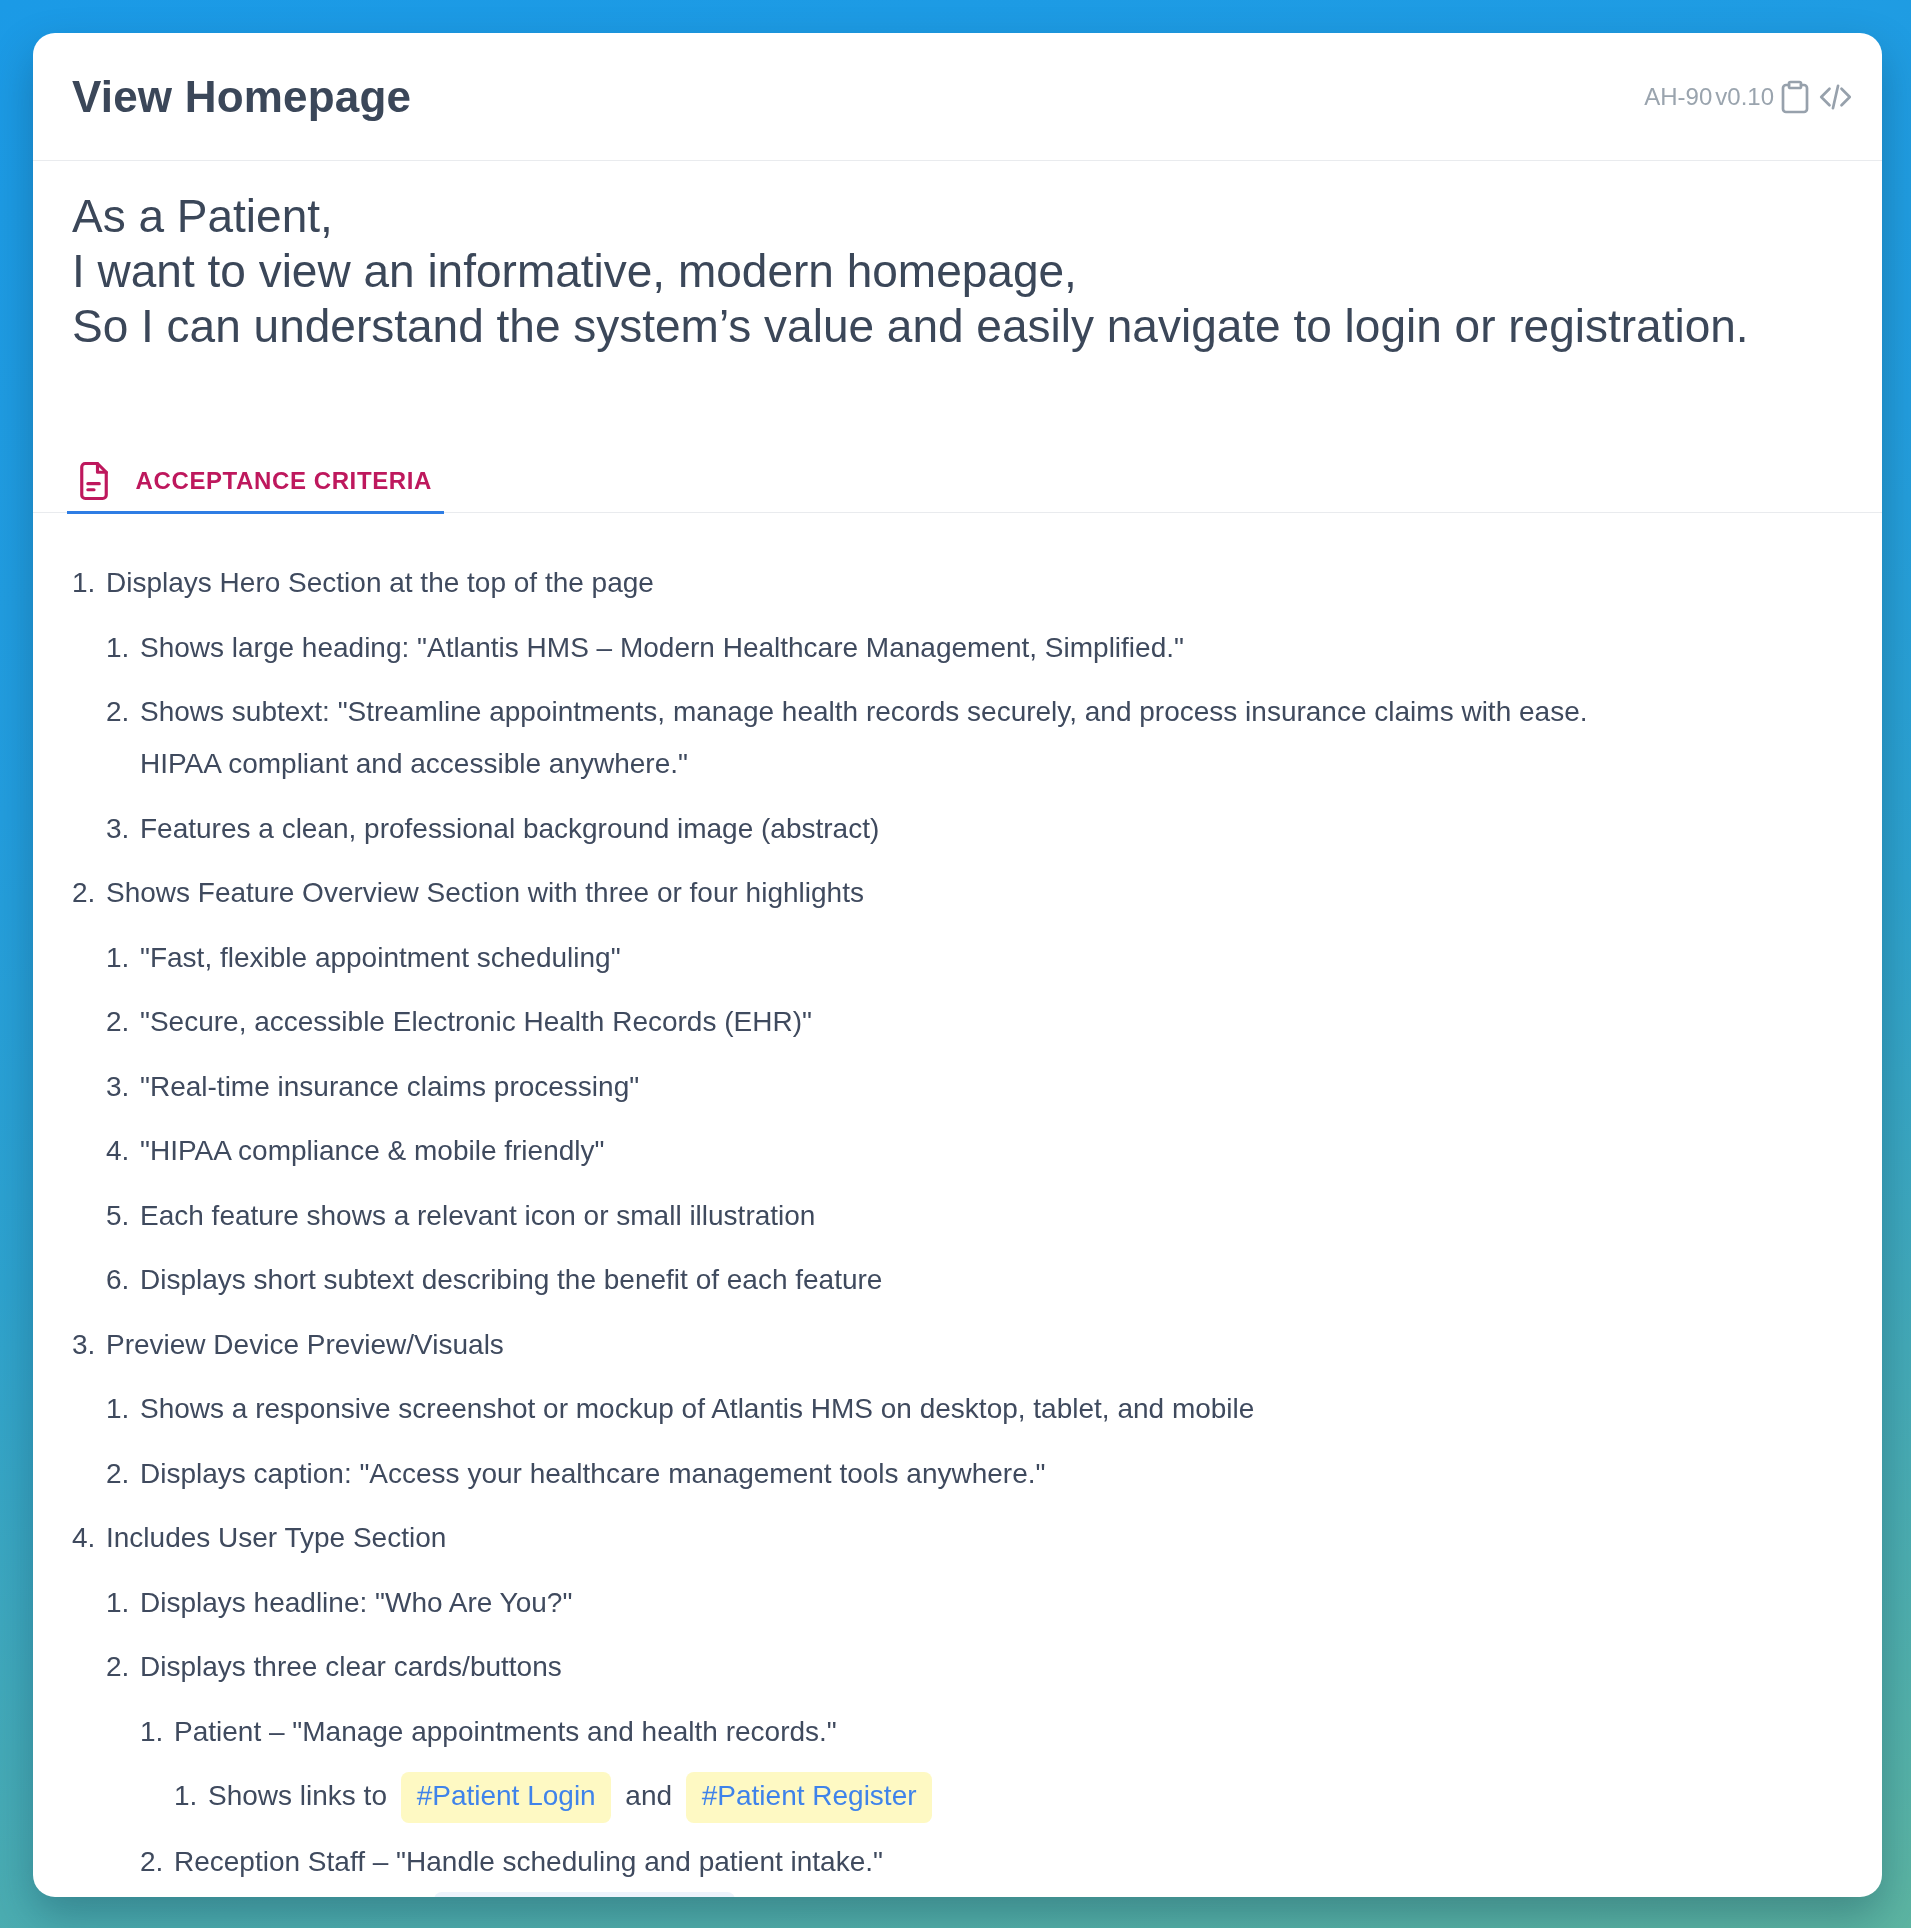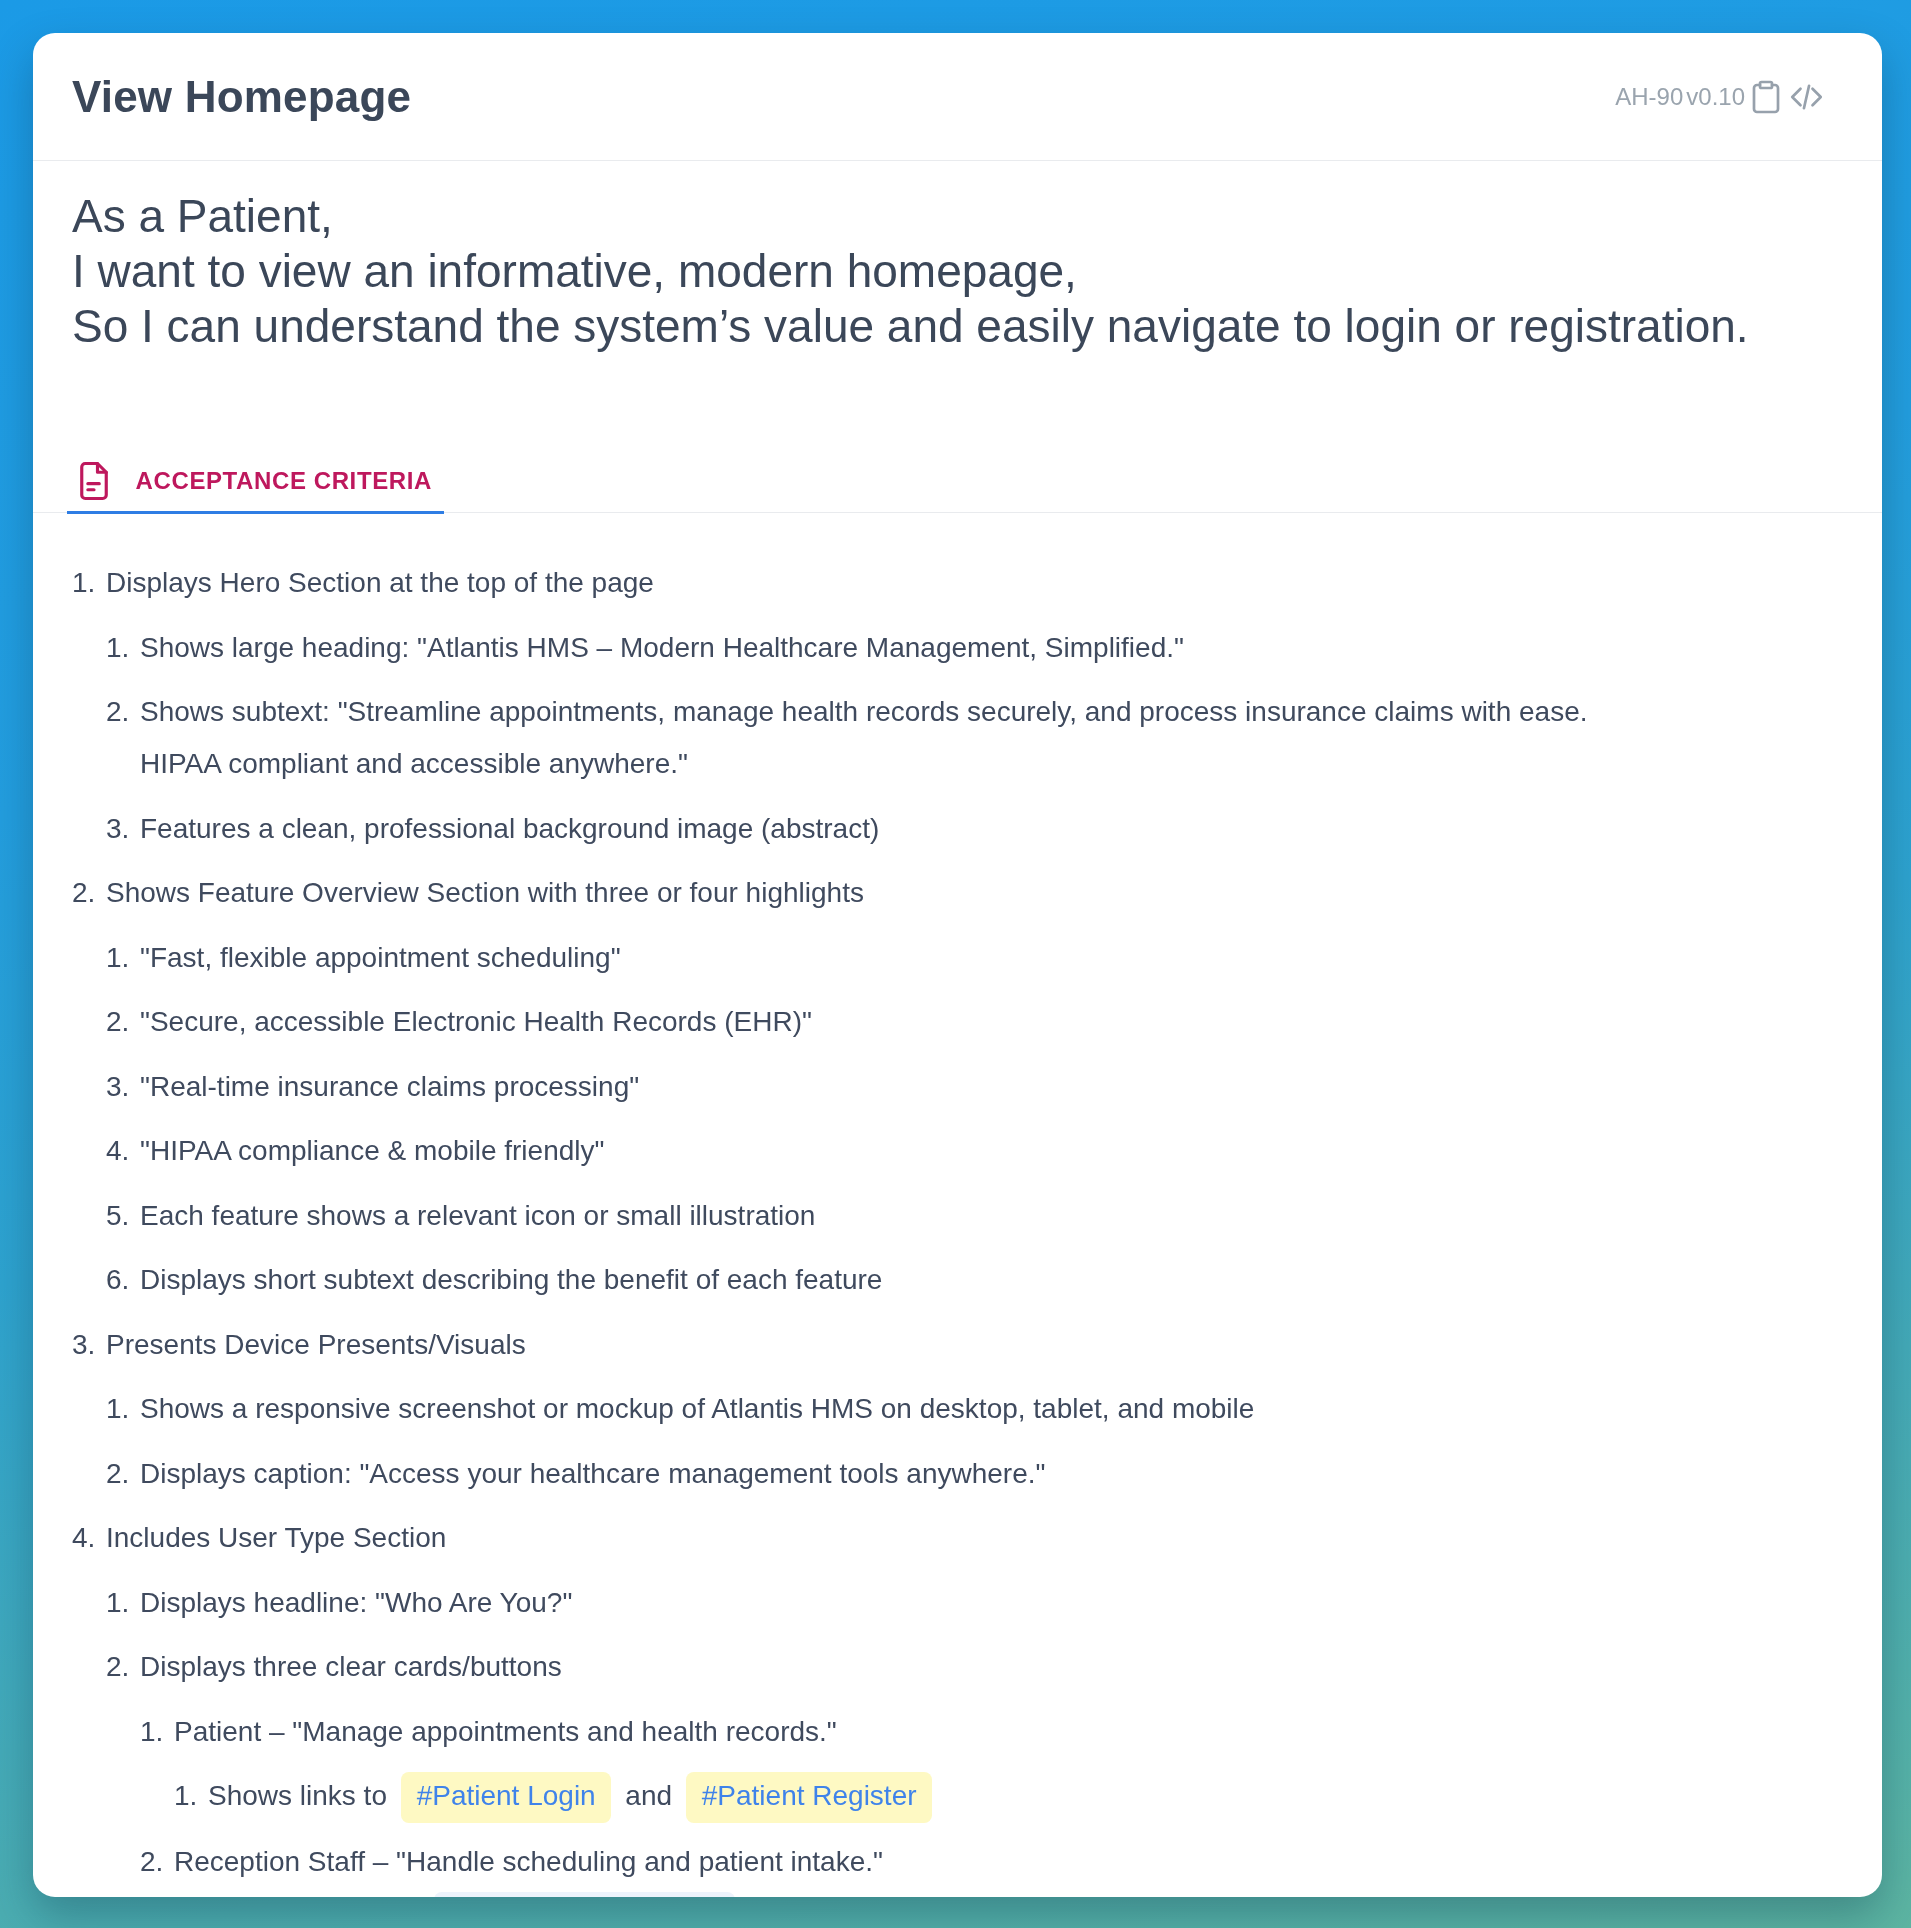--- a/index.html
+++ b/index.html
@@ -12,21 +12,21 @@
   }
   .card {
     position:absolute; left:33px; top:33px;
     width:1849px; height:1864px;
     background:#ffffff; border-radius:22px;
     box-shadow:0 19px 43px rgba(10,50,70,.32);
     overflow:hidden;
   }
   
   .card-header {
-    height:128px; padding:0 56px 0 39px;
+    height:128px; padding:0 27px 0 39px;
     display:flex; align-items:center; justify-content:space-between;
     border-bottom:1.6px solid #e9ebee;
   }
   .card-header h1 { font-size:44px; font-weight:700; color:#3b4759; letter-spacing:0.2px; }
   .meta { display:flex; align-items:center; gap:3px; color:#9aa4ae; font-size:24px; }
   .icon-btn { background:none; border:0; padding:0; color:#97a1ac; cursor:pointer; display:flex; align-items:center; }
   .icon-btn svg { display:block; }
   
   .story { margin:28px 39px 0; font-size:46px; line-height:55px; color:#3b4759; }
   .story-line { display:block; }
@@ -169,21 +169,21 @@
                 <div class="crit-row">
                   <span class="num">6.</span>
                   <span class="txt">Displays short subtext describing the benefit of each feature</span>
                 </div>
               </li>
             </ol>
           </li>
           <li class="crit-item">
             <div class="crit-row">
               <span class="num">3.</span>
-              <span class="txt">Presents Device Presents/Visuals</span>
+              <span class="txt">Preview Device Preview/Visuals</span>
             </div>
             <ol>
               <li class="crit-item">
                 <div class="crit-row">
                   <span class="num">1.</span>
                   <span class="txt">Shows a responsive screenshot or mockup of Atlantis HMS on desktop, tablet, and mobile</span>
                 </div>
               </li>
               <li class="crit-item">
                 <div class="crit-row">

